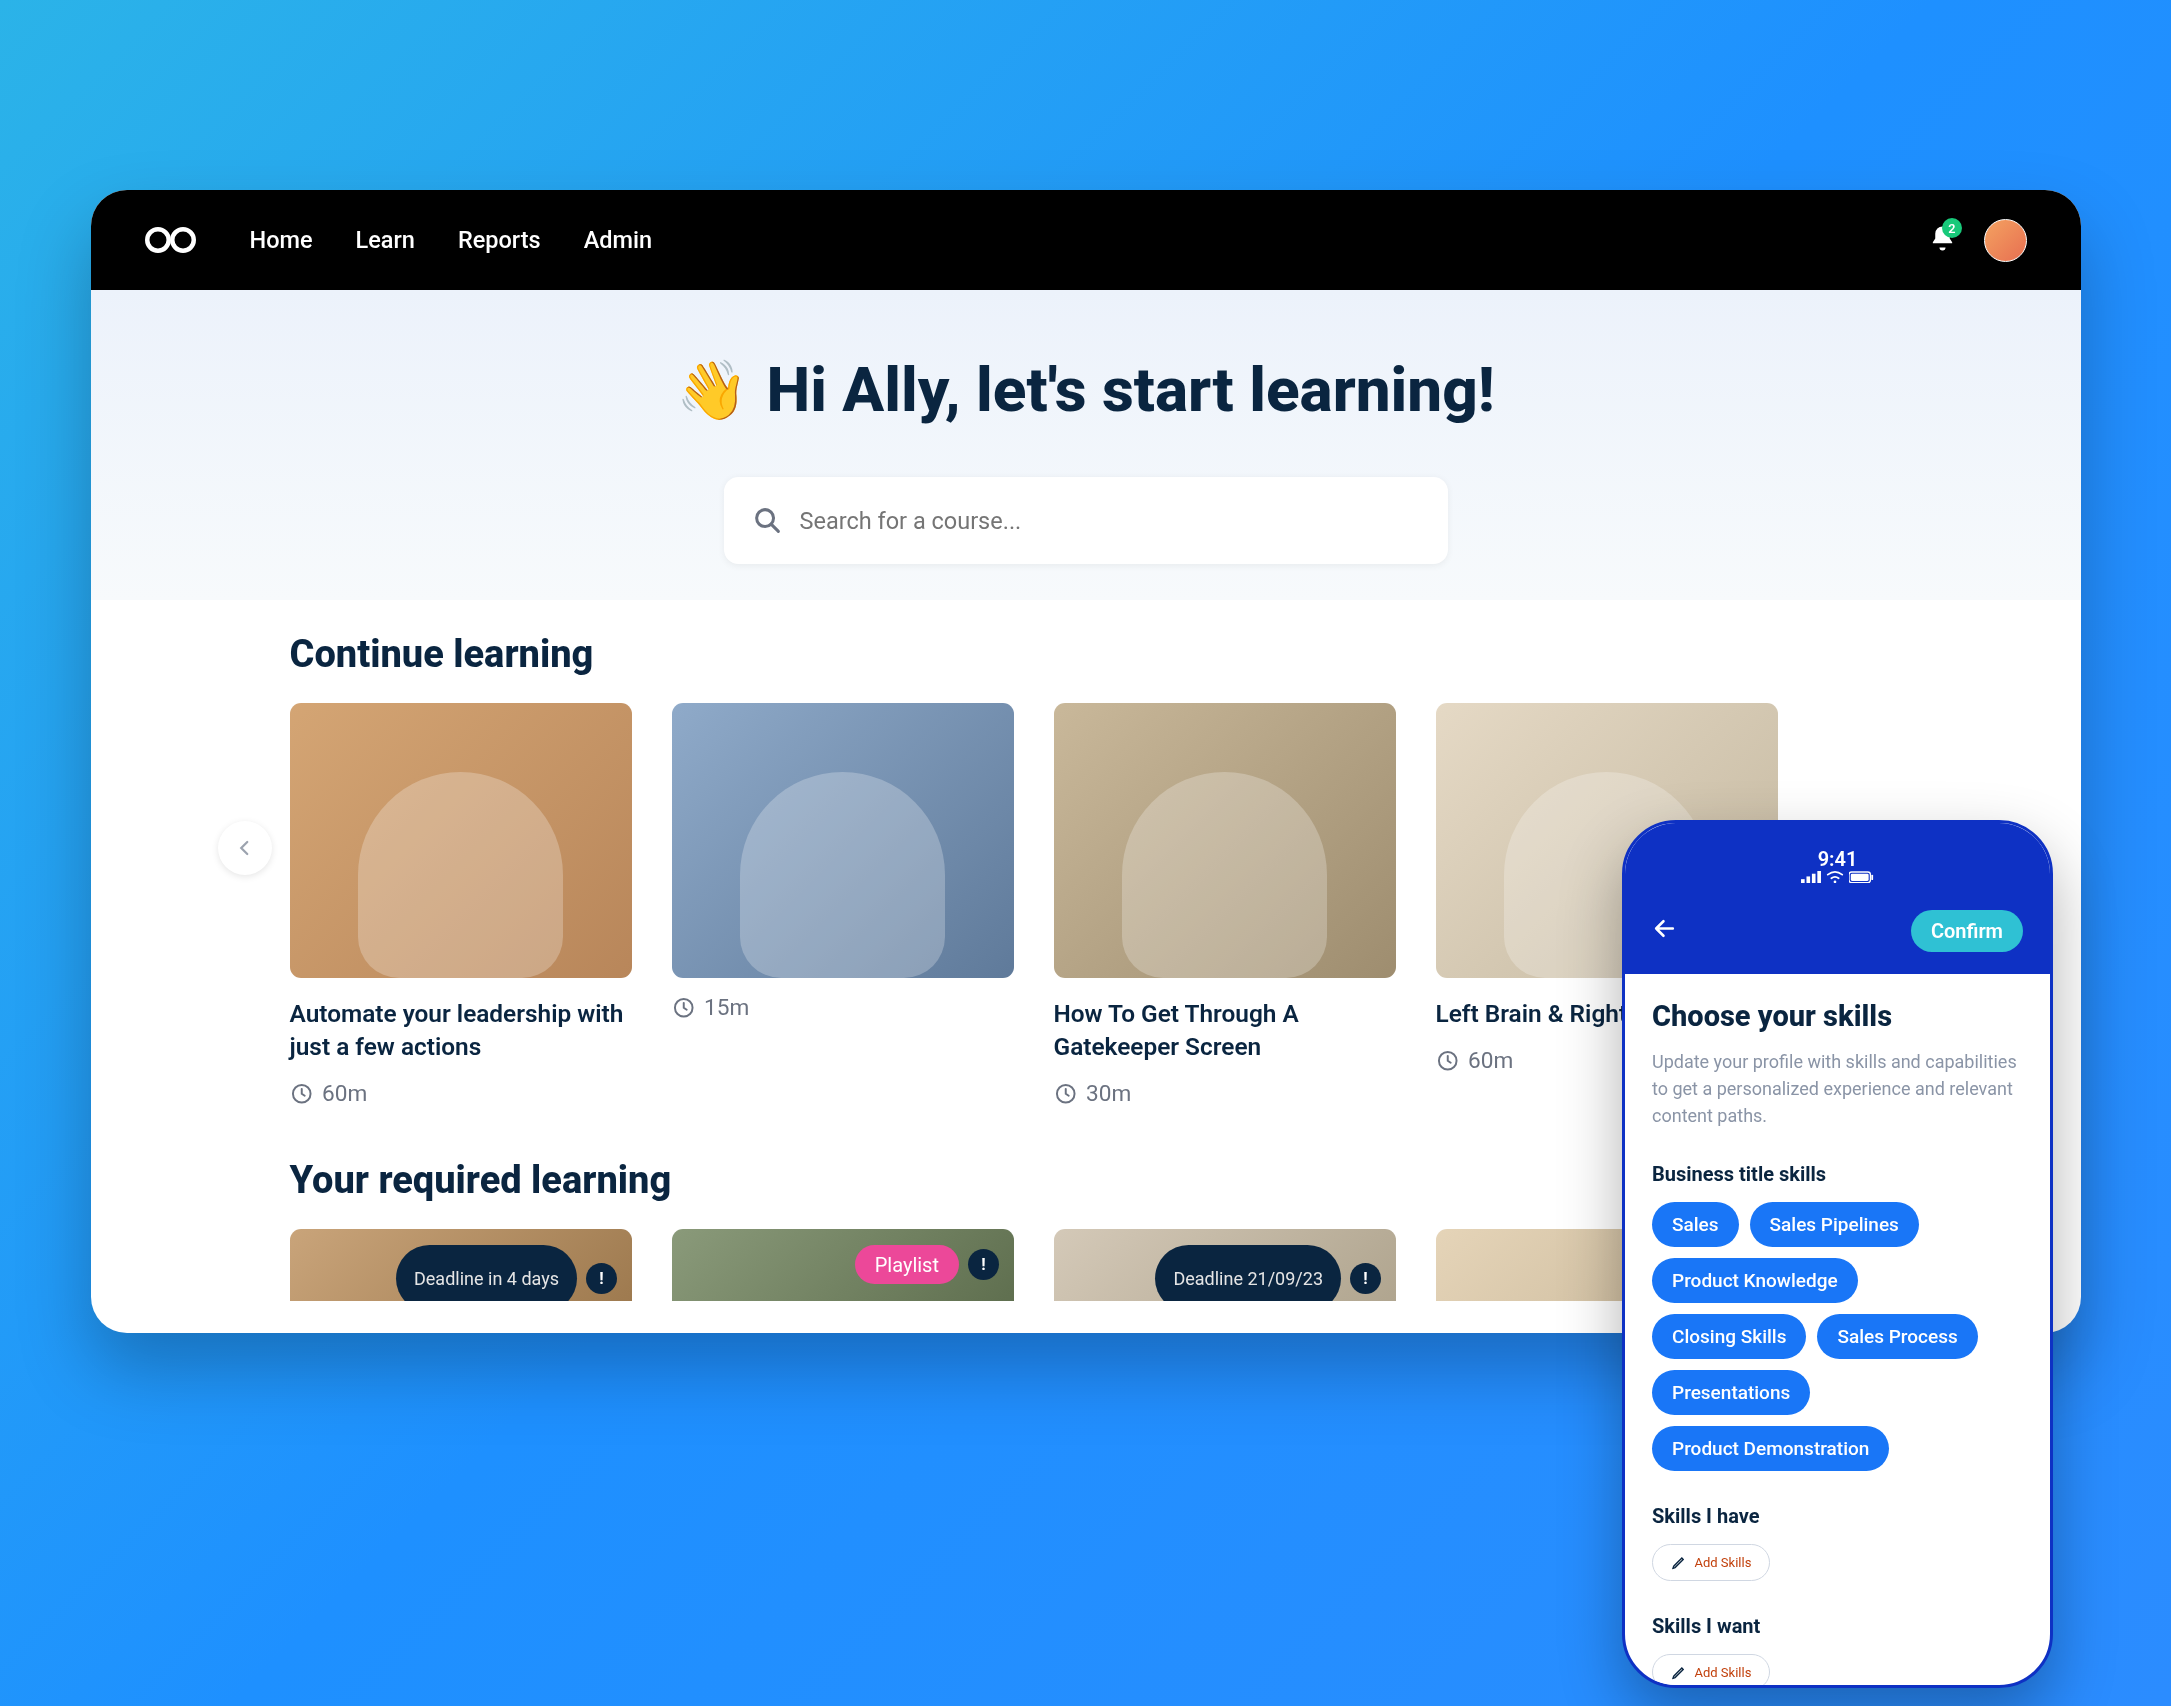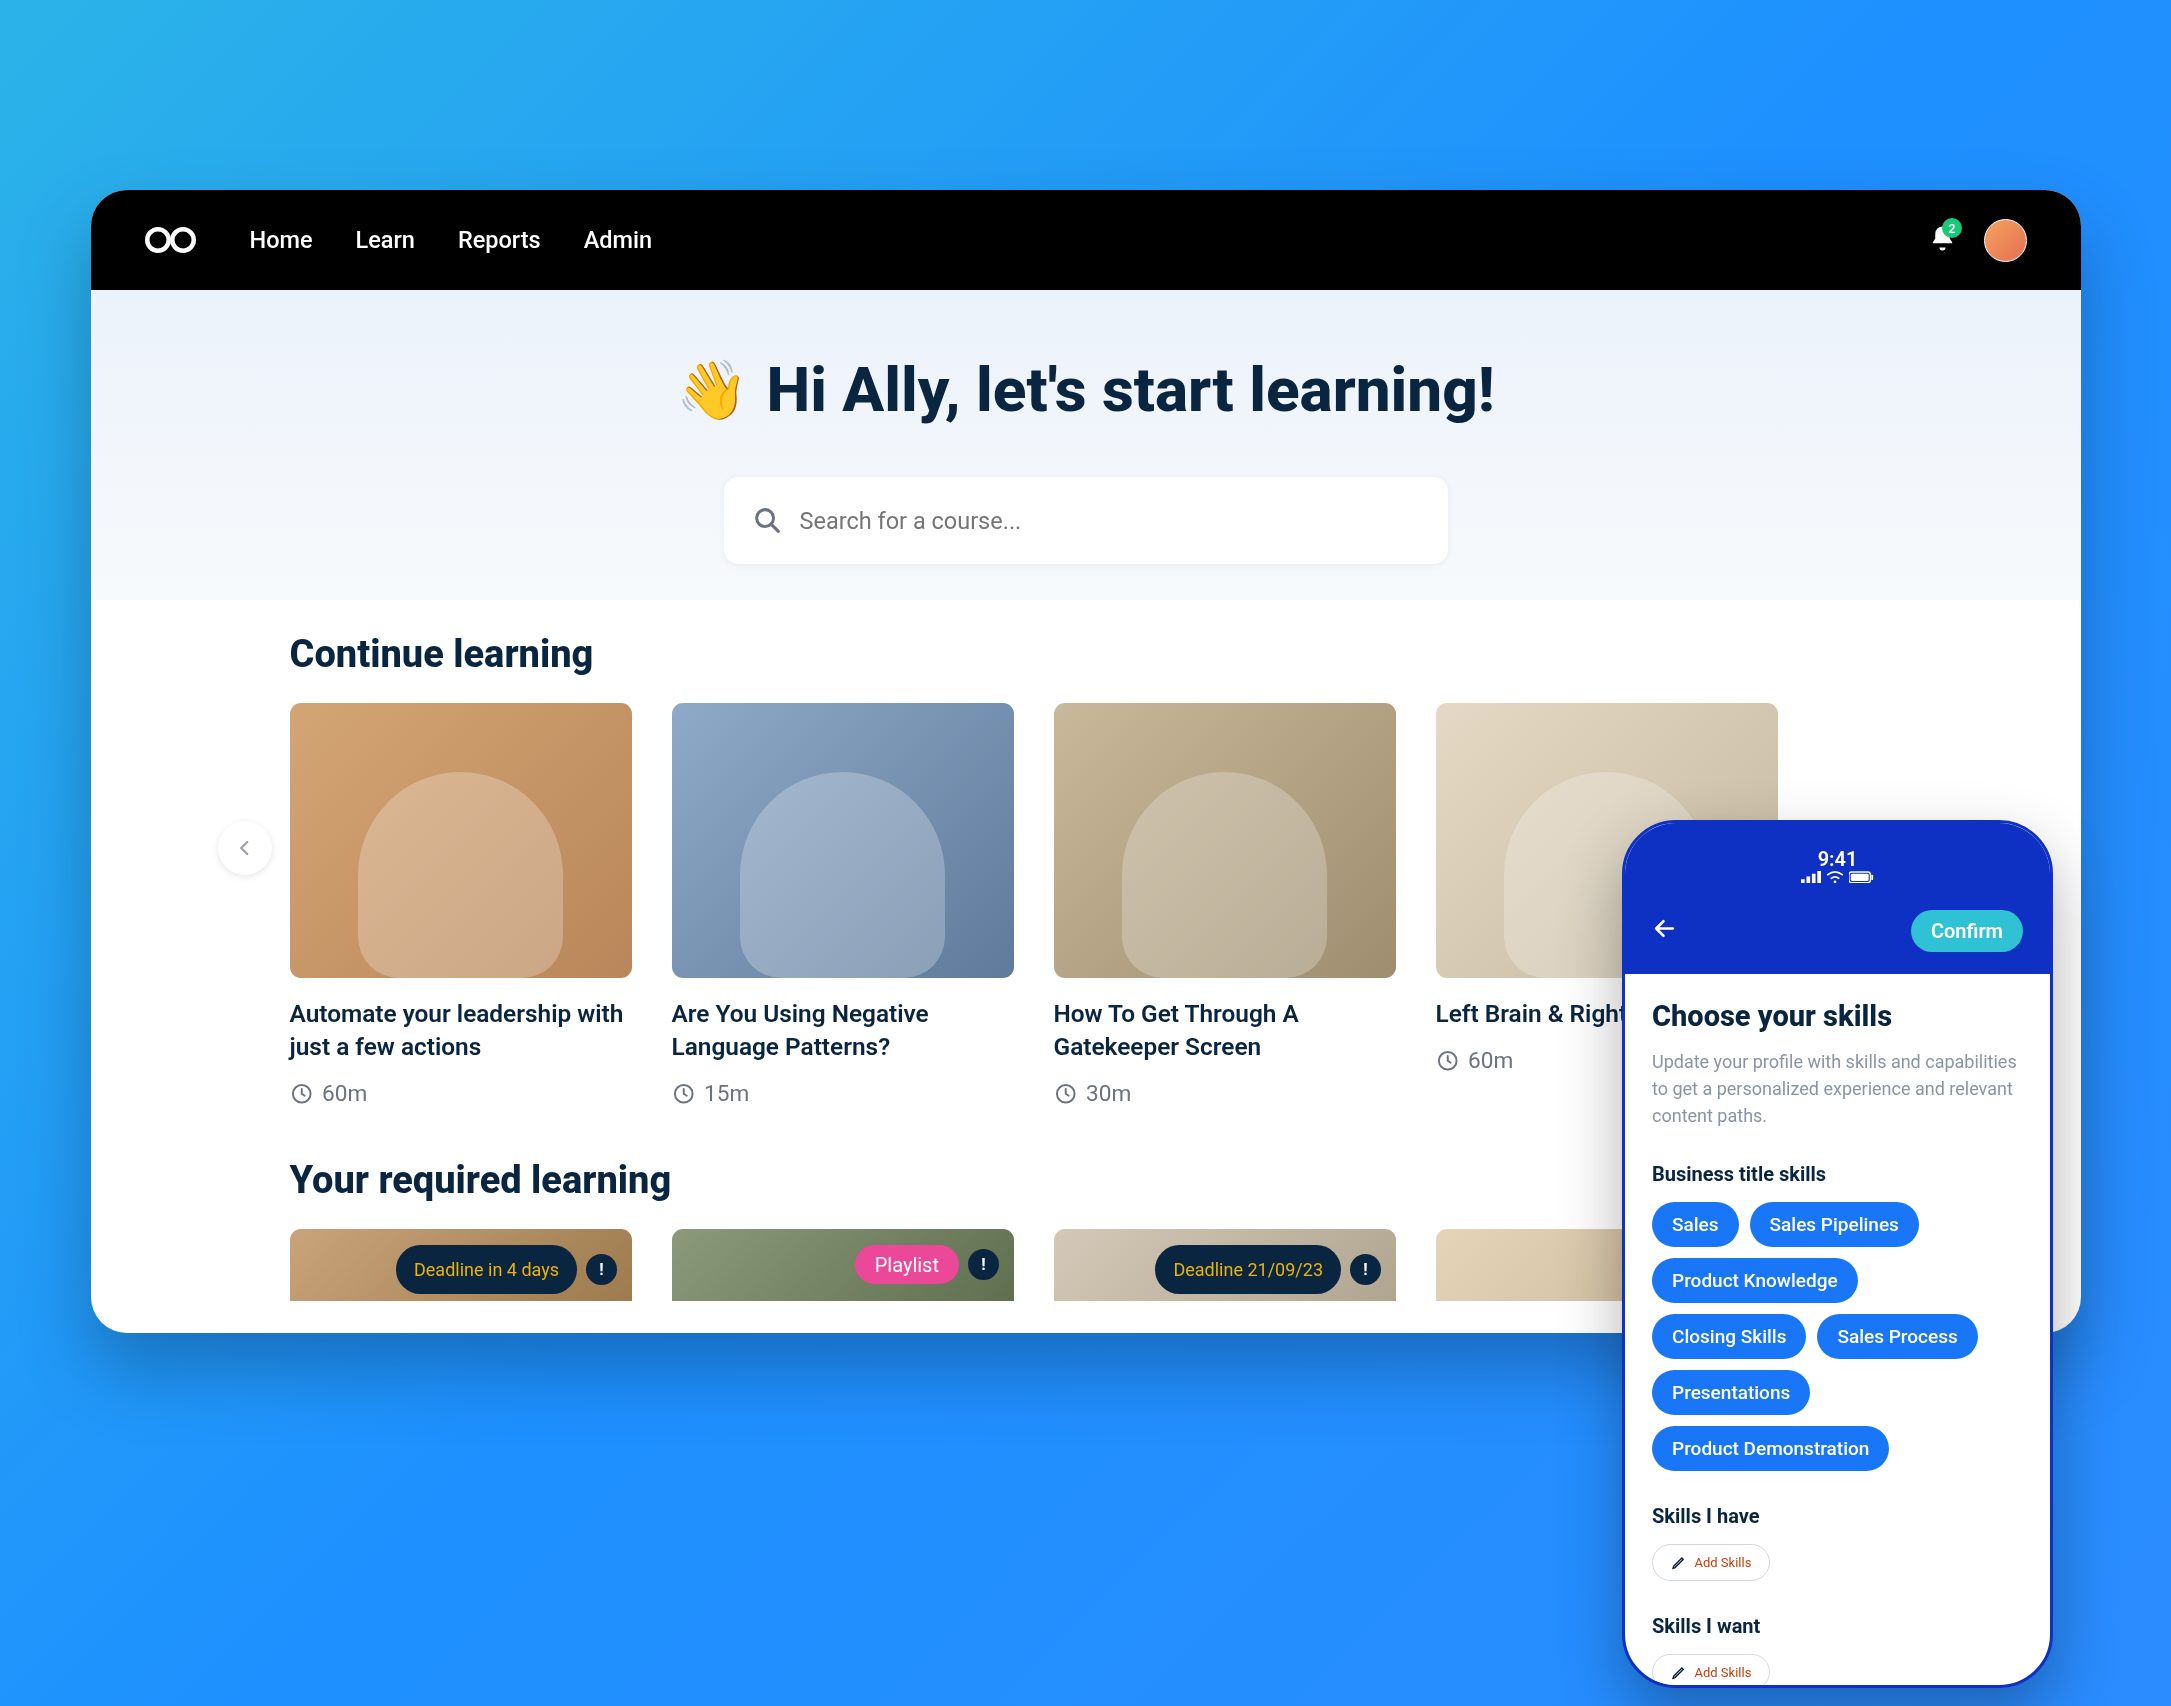--- a/index.html
+++ b/index.html
@@ -31,21 +31,21 @@
 .card-title { font-size: 24.4px; font-weight: 600; color: #0a2540; margin-top: 20px; line-height: 1.35; }
 .card-meta { display: flex; align-items: center; gap: 9px; margin-top: 16.3px; color: #6b7280; font-size: 22.6px; }
 .section2 { margin-top: 51px; }
 .req-row { display: flex; gap: 40px; }
 .req-card { width: 342px; height: 72px; border-radius: 11px 11px 0 0; overflow: hidden; position: relative; flex-shrink: 0; }
 .req-img { width: 100%; height: 100%; background: linear-gradient(135deg,#c9a47a,#9e7a4f); }
 .req-img.r2 { background: linear-gradient(135deg,#8a9a7a,#5f6f4f); }
 .req-img.r3 { background: linear-gradient(135deg,#d4c9b8,#b0a58f); }
 .req-img.r4 { background: linear-gradient(135deg,#e5d4b8,#c9b89a); }
 .req-pills { position: absolute; top: 16.3px; right: 14.5px; display: flex; gap: 9px; align-items: center; }
-.pill-dark { background: #0a2540; color: #eab308; font-size: 18px; padding: 14px 18px; border-radius: 904px; }
+.pill-dark { background: #0a2540; color: #e5e5e5; font-size: 18px; padding: 23px 18px; border-radius: 904px; }
 .pill-teal { background: #ec4899; color: #fff; font-size: 20px; padding: 7.2px 20px; border-radius: 904px; }
 .pill-icon { width: 31px; height: 31px; border-radius: 50%; background: #0a2540; color: #fff; display: flex; align-items: center; justify-content: center; font-size: 16.3px; font-weight: bold; }
 
 
 .mobile-frame { position: absolute; right: 118px; bottom: 18px; width: 431px; height: 868px; background: #fff; border-radius: 54px; box-shadow: 0 27px 63px rgba(0,0,0,0.3); overflow: hidden; border: 3.6px solid #0e31c4; }
 .mobile-top { background: #0e31c4; padding: 23.5px 27px 22px; }
 .status-bar { display: flex; justify-content: space-between; color: #fff; font-size: 20px; font-weight: 600; margin-bottom: 27px; align-items: center; flex-direction: column; }
 .status-icons { display: flex; gap: 5.4px; align-items: center; }
 .mobile-nav { display: flex; justify-content: space-between; align-items: center; }
 .back-arrow { color: #fff; font-size: 25px; cursor: pointer; }
@@ -121,21 +121,20 @@
               <circle cx="12" cy="12" r="9" fill="none" stroke="#6b7280" stroke-width="2"></circle>
               <path d="M12 7v5l3 2" fill="none" stroke="#6b7280" stroke-width="2" stroke-linecap="round"></path>
             </svg>
           <span>60m</span>
         </div>
       </div>
       <div class="card">
         <div class="card-img img2">
             <div class="person-silhouette"></div>
           </div>
-        <div class="card-title">Are You Using Negative Language Patterns?</div>
         <div class="card-meta">
           <svg class="clock-icon" viewBox="0 0 24 24">
               <circle cx="12" cy="12" r="9" fill="none" stroke="#6b7280" stroke-width="2"></circle>
               <path d="M12 7v5l3 2" fill="none" stroke="#6b7280" stroke-width="2" stroke-linecap="round"></path>
             </svg>
           <span>15m</span>
         </div>
       </div>
       <div class="card">
         <div class="card-img img3">

